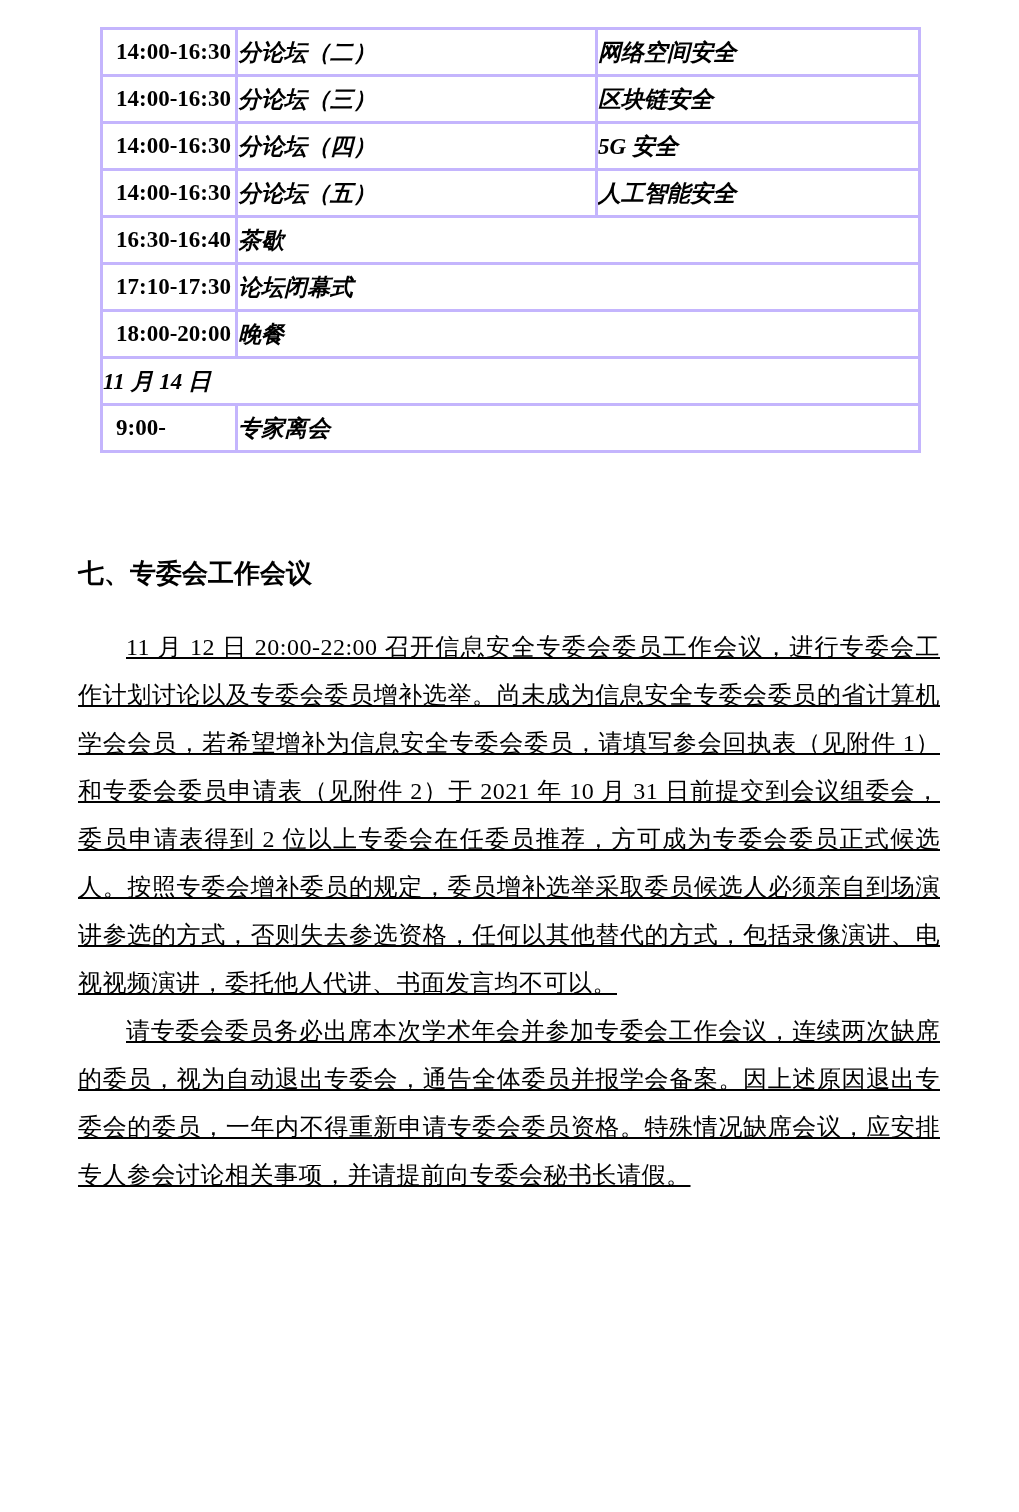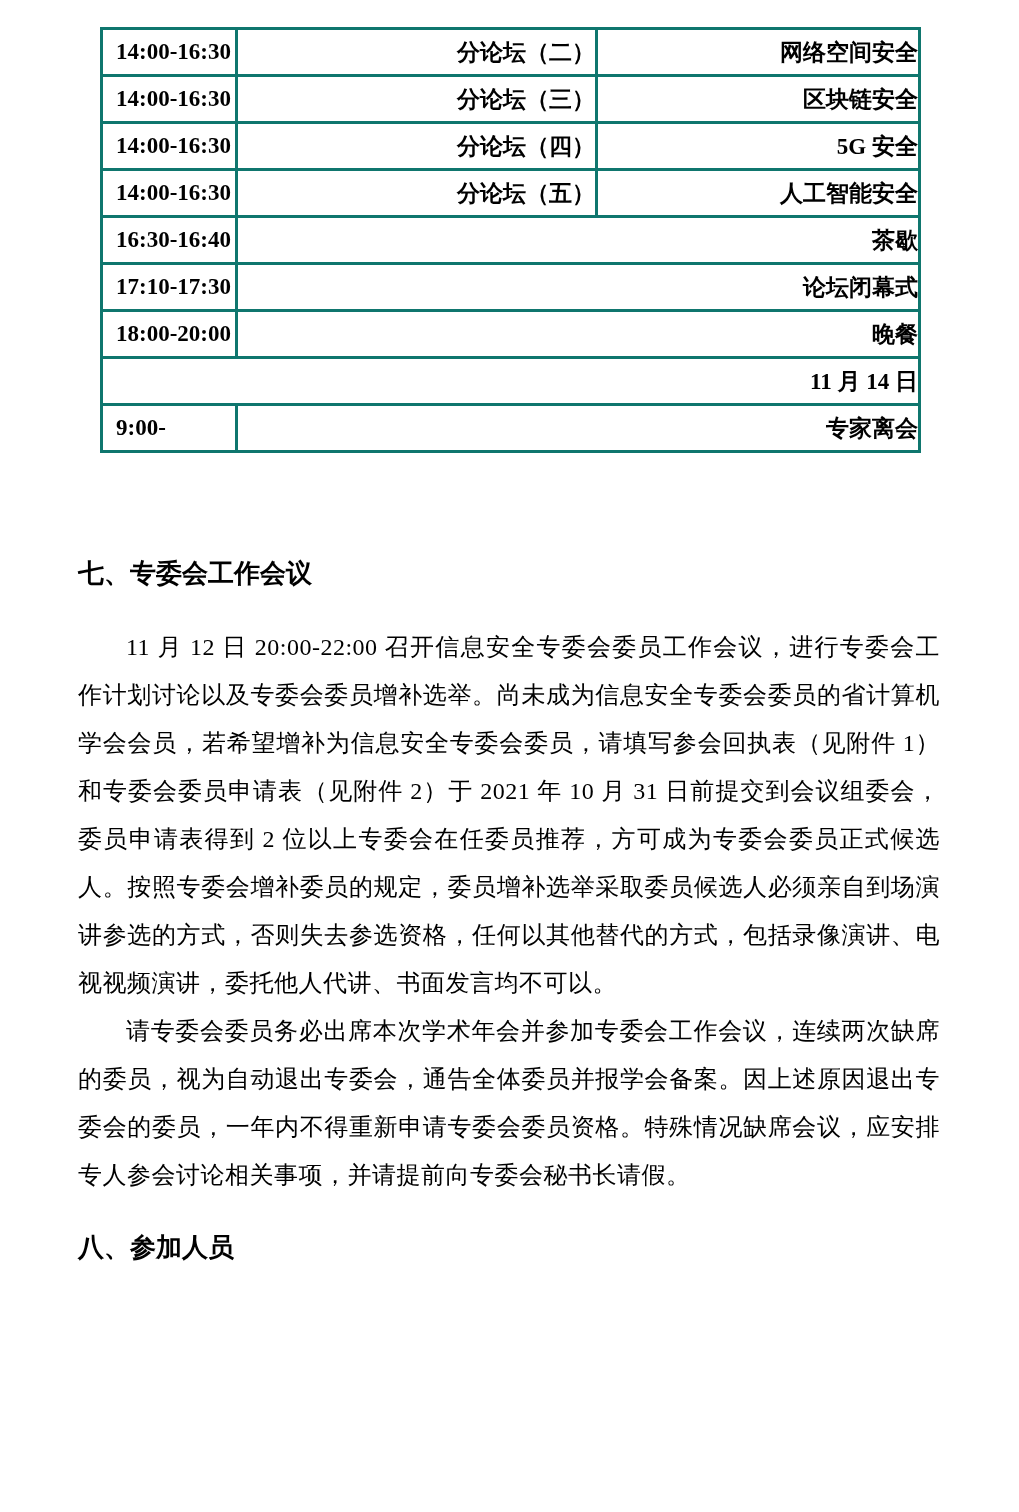--- a/index.html
+++ b/index.html
@@ -21,34 +21,35 @@
     left: 100px;
     top: 27px;
     width: 818px;
     border-collapse: collapse;
     table-layout: fixed;
   }
   table.schedule col.c1 { width: 135px; }
   table.schedule col.c2 { width: 360px; }
   table.schedule col.c3 { width: 323px; }
   table.schedule td {
-    border: 3px solid #0f766e;
+    border: 3px solid #c4b5fd;
     height: 47px;
     font-size: 23px;
     font-weight: bold;
     vertical-align: middle;
     white-space: nowrap;
     overflow: hidden;
   }
   table.schedule td.time {
     text-align: left;
     padding-left: 13px;
   }
   table.schedule td.center {
-    text-align: right;
+    text-align: left;
+    font-style: italic;
   }
 
   
   .heading {
     position: absolute;
     left: 78px;
     width: 870px;
     font-family: "Liberation Sans", "DejaVu Sans", sans-serif;
     font-size: 26px;
     font-weight: bold;
@@ -60,20 +61,21 @@
 
   .para {
     position: absolute;
     left: 78px;
     width: 862px;
     font-size: 24px;
     line-height: 48px;
     text-align: justify;
     text-indent: 48px;
     letter-spacing: 0.5px;
+    text-decoration: underline;
   }
   .p1 { top: 623px; }
   .p2 { top: 1007px; }
   .p3 { top: 1293px; }
 </style>
 </head>
 <body>
 
 <div class="page">
 
@@ -125,16 +127,15 @@
       </tr>
     </tbody>
   </table>
 
   <h2 class="heading h7">七、专委会工作会议</h2>
 
   <p class="para p1">11 月 12 日 20:00-22:00 召开信息安全专委会委员工作会议，进行专委会工作计划讨论以及专委会委员增补选举。尚未成为信息安全专委会委员的省计算机学会会员，若希望增补为信息安全专委会委员，请填写参会回执表（见附件 1）和专委会委员申请表（见附件 2）于 2021 年 10 月 31 日前提交到会议组委会，委员申请表得到 2 位以上专委会在任委员推荐，方可成为专委会委员正式候选人。按照专委会增补委员的规定，委员增补选举采取委员候选人必须亲自到场演讲参选的方式，否则失去参选资格，任何以其他替代的方式，包括录像演讲、电视视频演讲，委托他人代讲、书面发言均不可以。</p>
 
   <p class="para p2">请专委会委员务必出席本次学术年会并参加专委会工作会议，连续两次缺席的委员，视为自动退出专委会，通告全体委员并报学会备案。因上述原因退出专委会的委员，一年内不得重新申请专委会委员资格。特殊情况缺席会议，应安排专人参会讨论相关事项，并请提前向专委会秘书长请假。</p>
 
-  <h2 class="heading h8">八、参加人员</h2>
 
 
 </div>
 
 </body></html>

